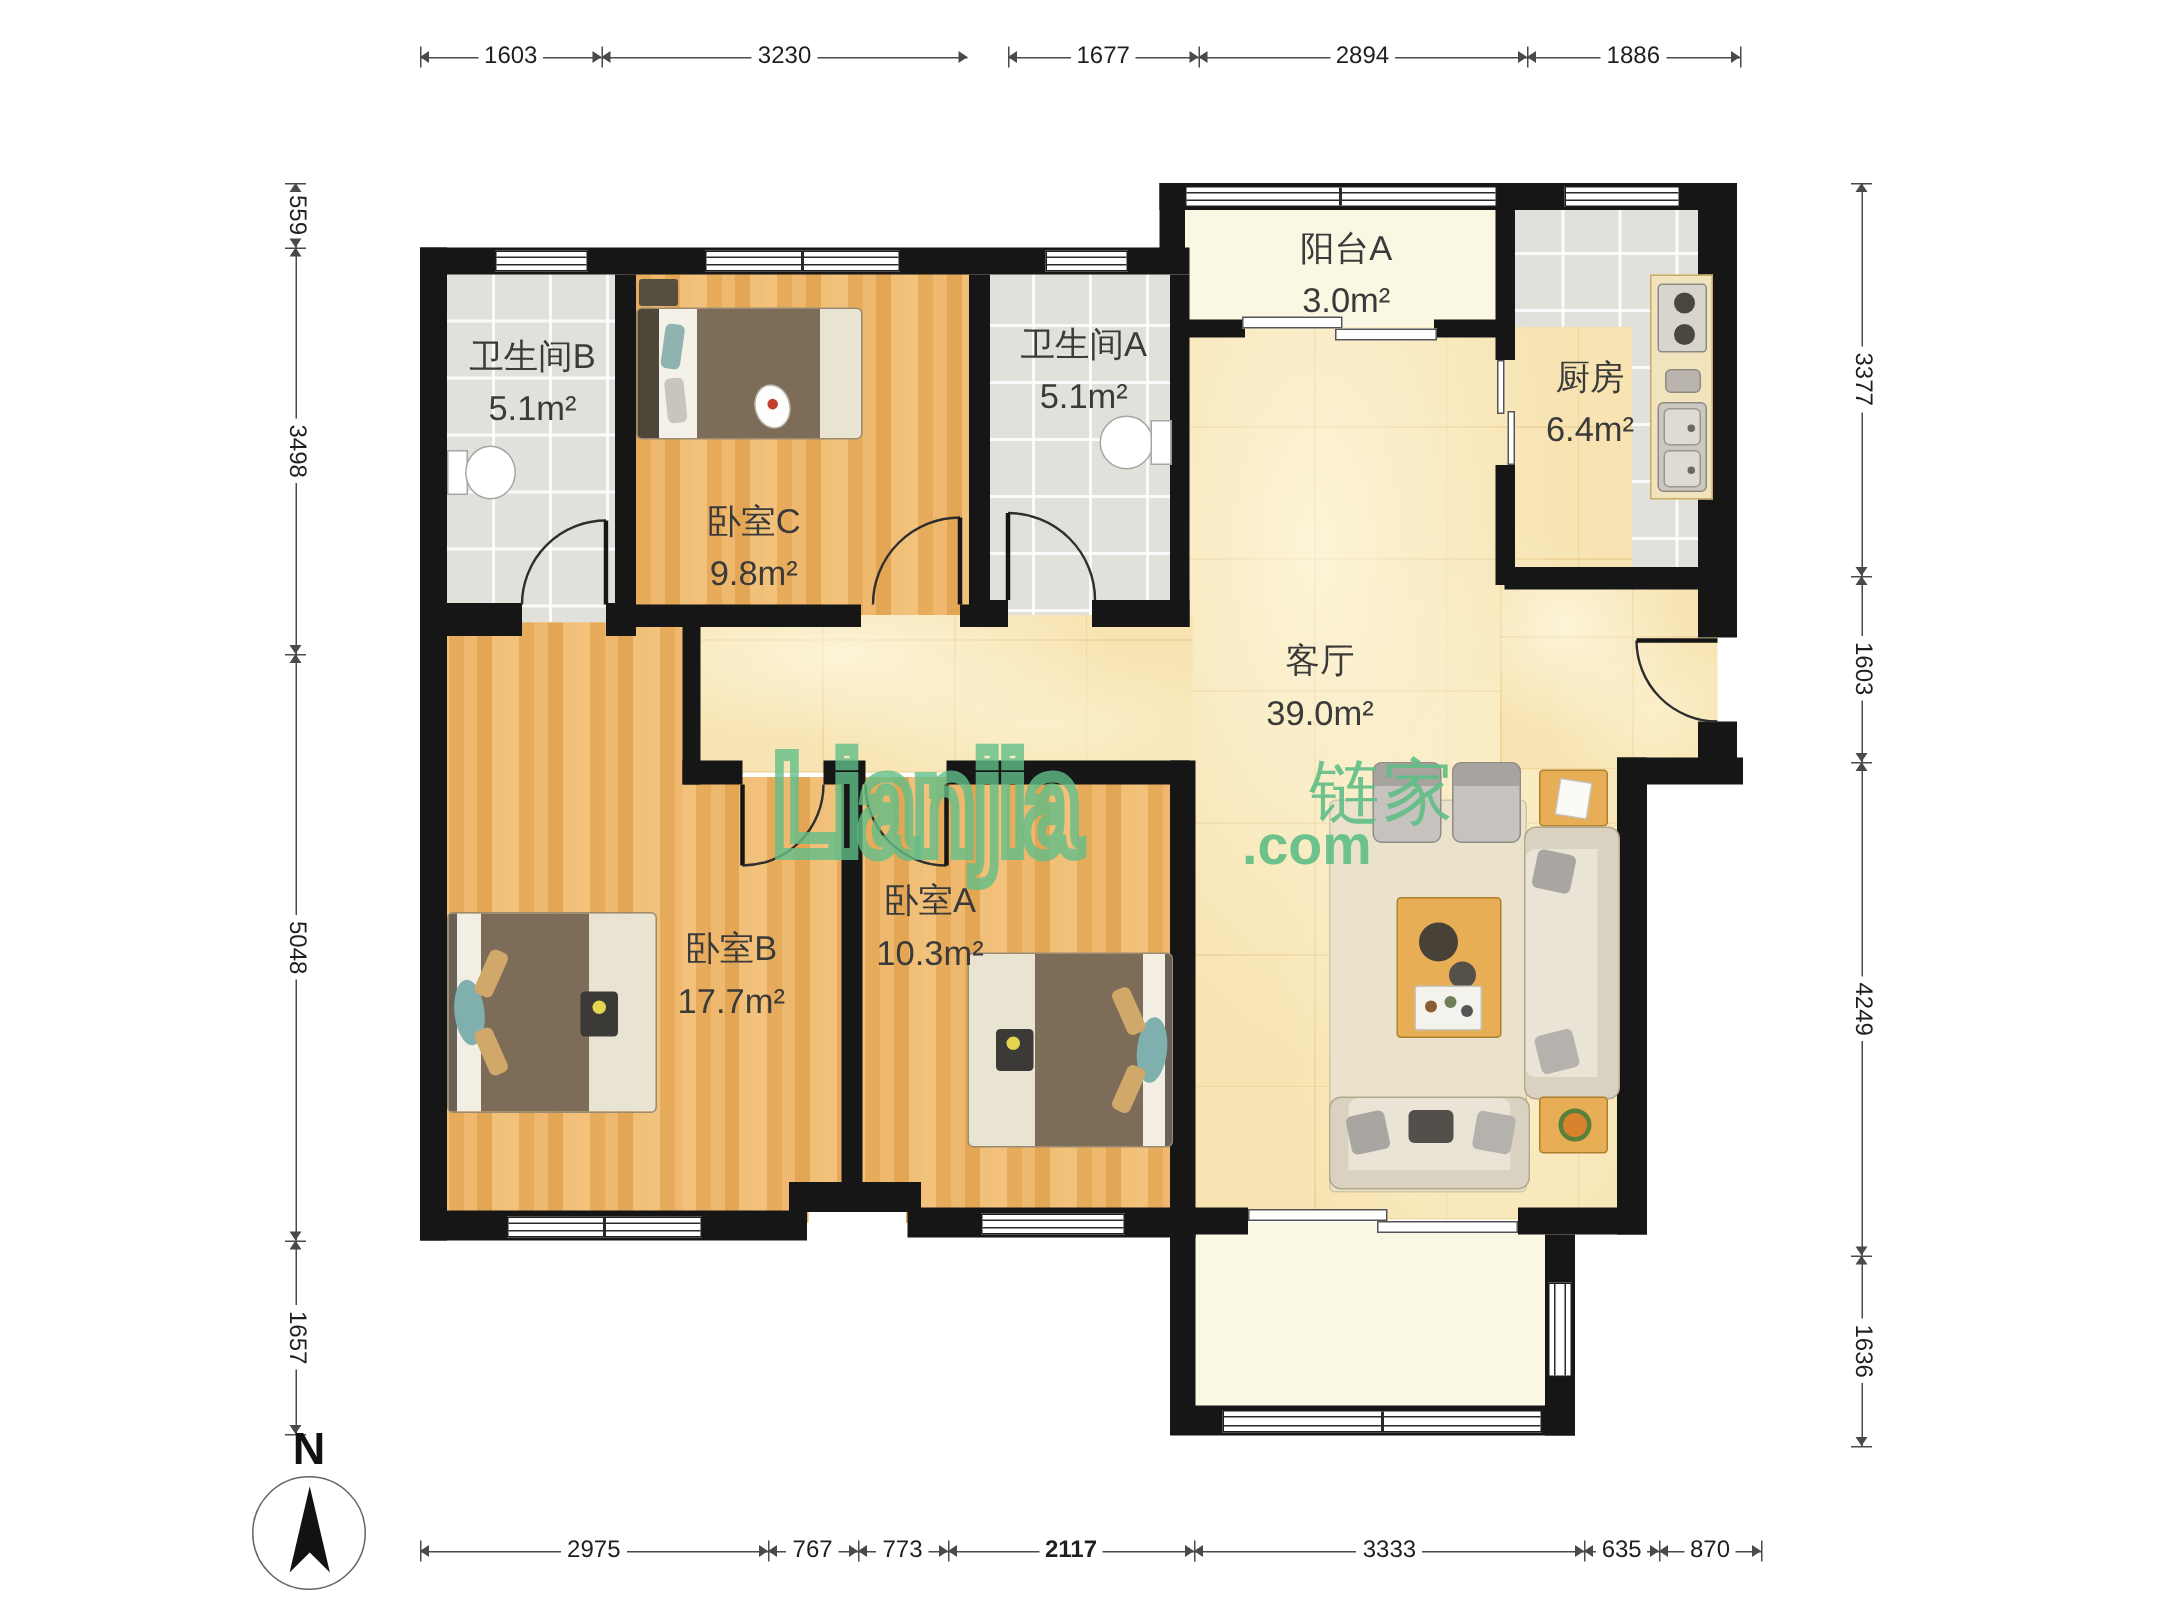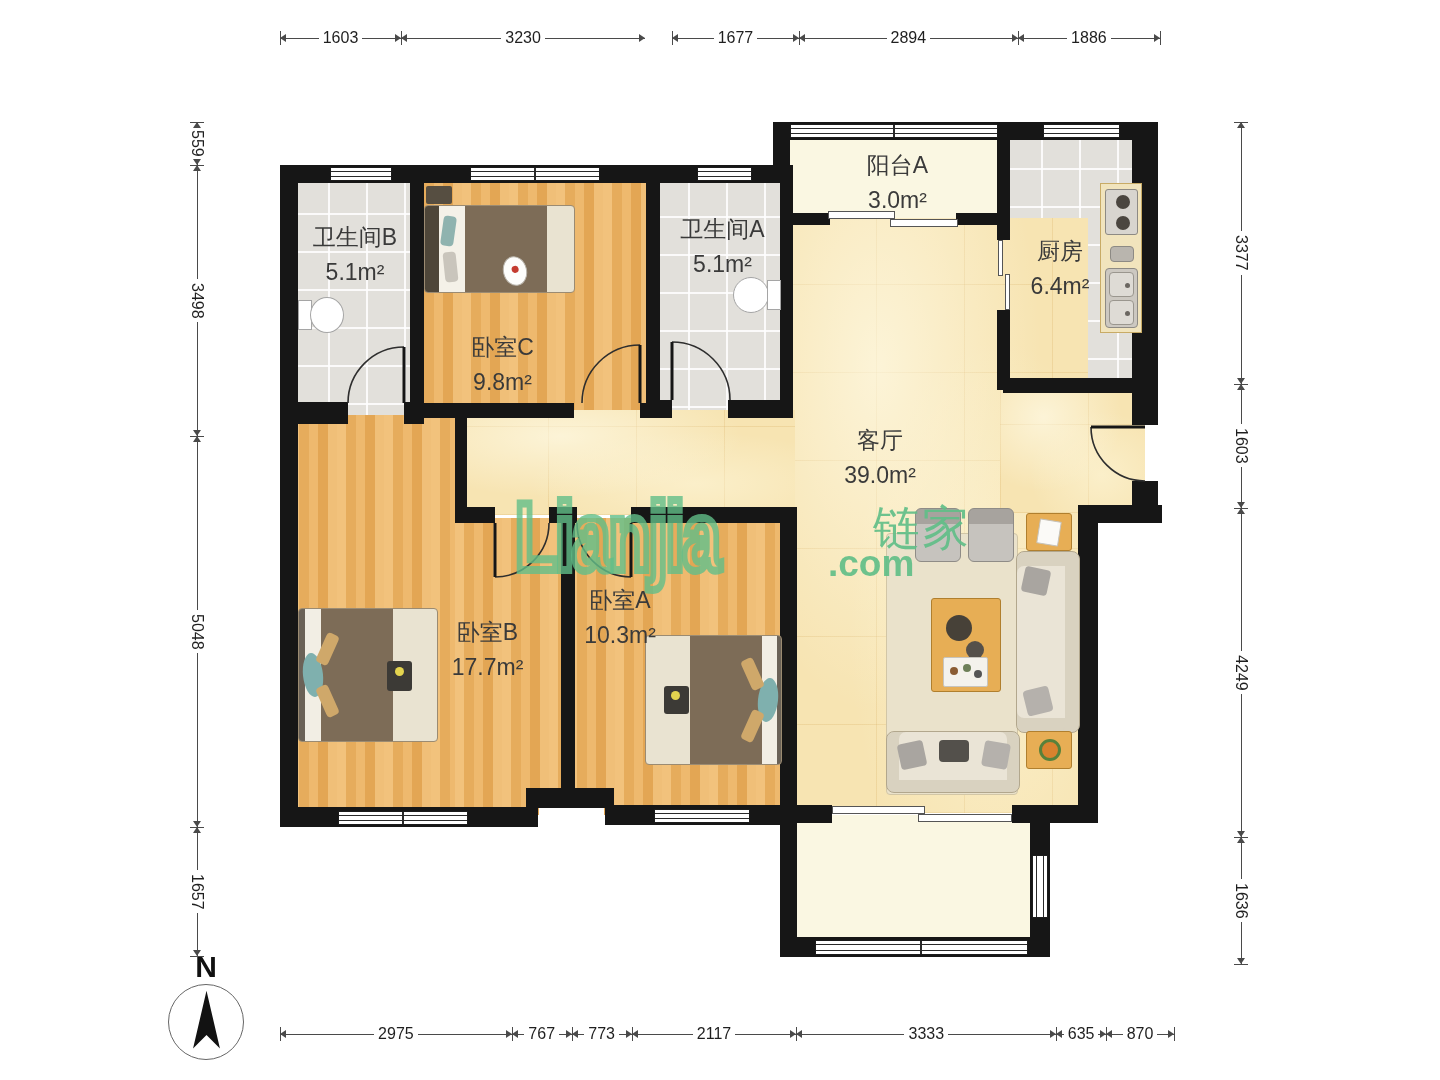--- a/index.html
+++ b/index.html
@@ -328,21 +328,21 @@
     <div class="ds" style="width:60px;">
         <i class="dl al"></i>
         <span class="dnum">767</span>
         <i class="dl ar"></i>
       </div>
     <div class="ds" style="width:60px;">
         <i class="dl al"></i>
         <span class="dnum">773</span>
         <i class="dl ar"></i>
       </div>
-    <div class="ds" style="width:165px;">
+    <div class="ds" style="width:165px;font-weight:bold;">
         <i class="dl al"></i>
         <span class="dnum">2117</span>
         <i class="dl ar"></i>
       </div>
     <div class="ds" style="width:260px;">
         <i class="dl al"></i>
         <span class="dnum">3333</span>
         <i class="dl ar"></i>
       </div>
     <div class="ds" style="width:50px;">

